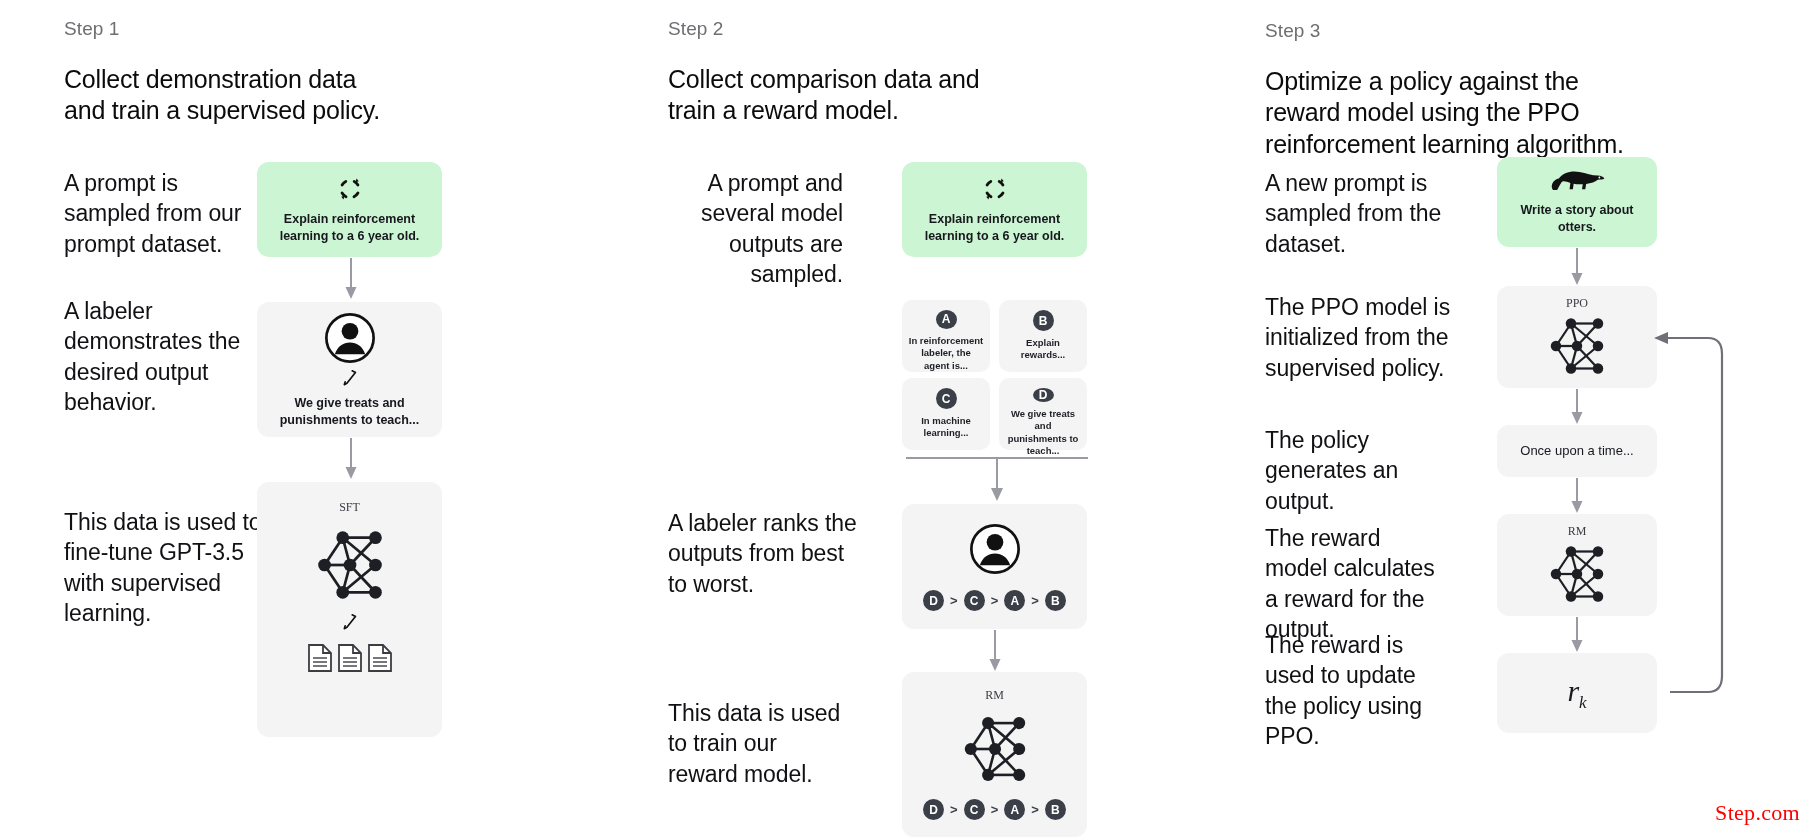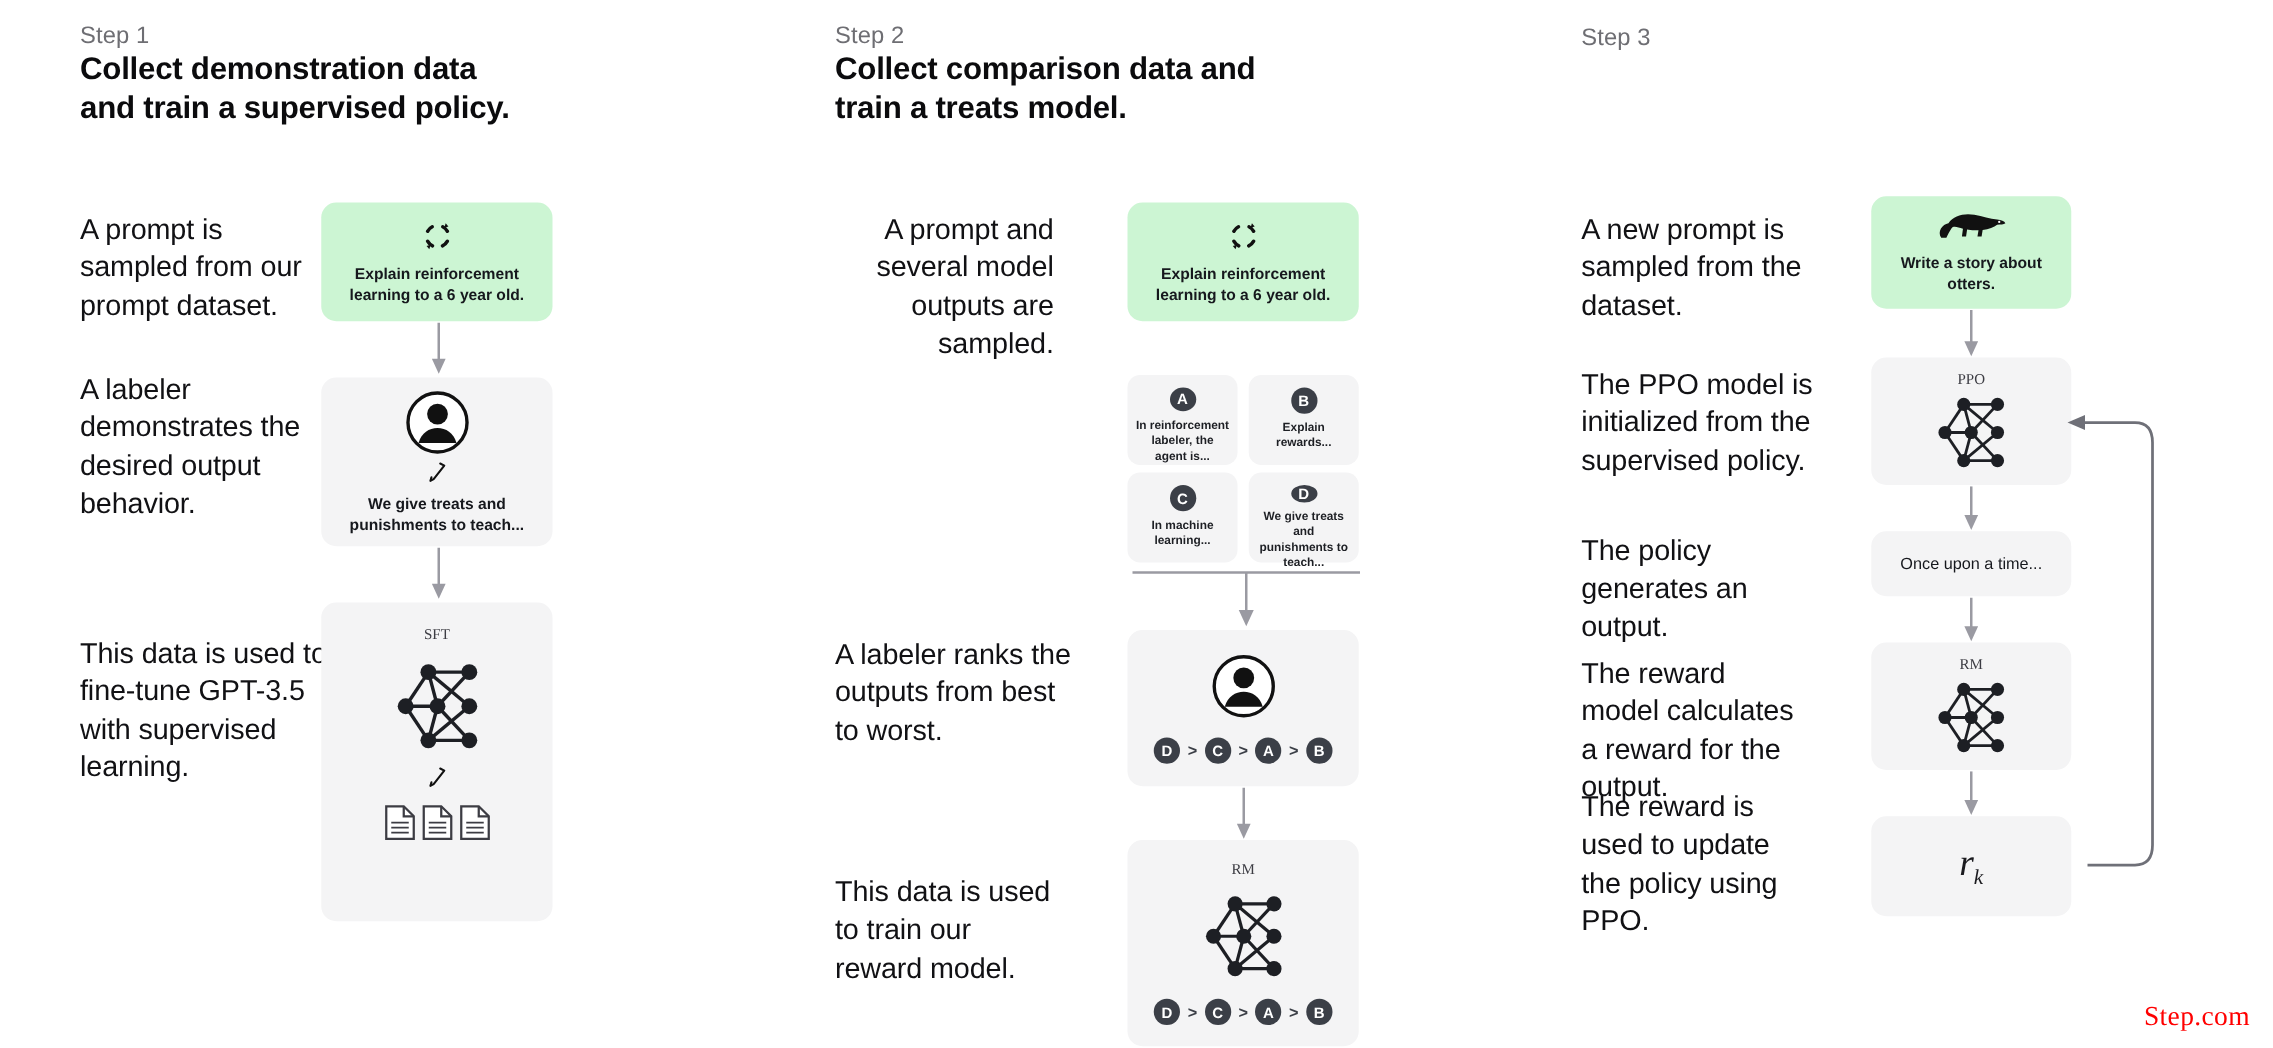--- a/index.html
+++ b/index.html
@@ -13,22 +13,22 @@
 
   .column { position: absolute; top: 0; height: 838px; }
   .col1 { left: 60px;   width: 520px; }
   .col2 { left: 668px;  width: 520px; }
   .col3 { left: 1265px; width: 540px; }
 
   .step-label {
     font-size: 19px; color: #6e6e73; letter-spacing: .1px;
   }
   .step-title {
-    font-size: 25px; font-weight: bold; color: #0b0b0d;
-    line-height: 1.25; margin-top: 0; letter-spacing: -.2px;
+    font-size: 25px; font-weight: normal; color: #0b0b0d;
+    line-height: 1.25; margin-top: 24px; letter-spacing: -.2px;
   }
 
   .col1 .step-head { position:absolute; top:18px; left:4px; width:420px; }
   .col2 .step-head { position:absolute; top:18px; left:0px;  width:430px; }
   .col3 .step-head { position:absolute; top:20px; left:0px;  width:400px; }
 
   
   .desc {
     position: absolute;
     font-size: 23px; line-height: 1.32; color: #111114;
@@ -224,21 +224,21 @@
       </span>
     </div>
   </div>
 
   <div class="column col2">
 
     <div class="step-head">
       <div class="step-label">Step 2</div>
       <div class="step-title">
         <div>Collect comparison data and</div>
-        <div>train a treats model.</div>
+        <div>train a reward model.</div>
       </div>
     </div>
 
     <div class="desc" style="top:168px; left:0px; width:175px;text-align:right;">A prompt and several model outputs are sampled.</div>
     <div class="desc" style="top:508px; left:0px; width:200px;">A labeler ranks the outputs from best to worst.</div>
     <div class="desc" style="top:698px; left:0px; width:180px;">This data is used to train our reward model.</div>
 
     <div class="box green" style="top:162px; left:234px; width:185px; height:95px;">
       <span>
         <svg width="28" height="28" viewBox="0 0 24 24">
@@ -343,20 +343,25 @@
         <div class="rank-gt">&gt;</div>
         <div class="rank-badge">B</div>
       </div>
     </div>
   </div>
 
   <div class="column col3">
 
     <div class="step-head">
       <div class="step-label">Step 3</div>
+      <div class="step-title">
+        <div>Optimize a policy against the</div>
+        <div>reward model using the PPO</div>
+        <div>reinforcement learning algorithm.</div>
+      </div>
     </div>
 
     <div class="desc" style="top:168px; left:0px; width:190px;">A new prompt is sampled from the dataset.</div>
     <div class="desc" style="top:292px; left:0px; width:200px;">The PPO model is initialized from the supervised policy.</div>
     <div class="desc" style="top:425px; left:0px; width:200px;">The policy generates an output.</div>
     <div class="desc" style="top:523px; left:0px; width:180px;">The reward model calculates a reward for the output.</div>
     <div class="desc" style="top:630px; left:0px; width:180px;">The reward is used to update the policy using PPO.</div>
 
     <div class="box green" style="top:157px; left:232px; width:160px; height:90px;">
       <span>

